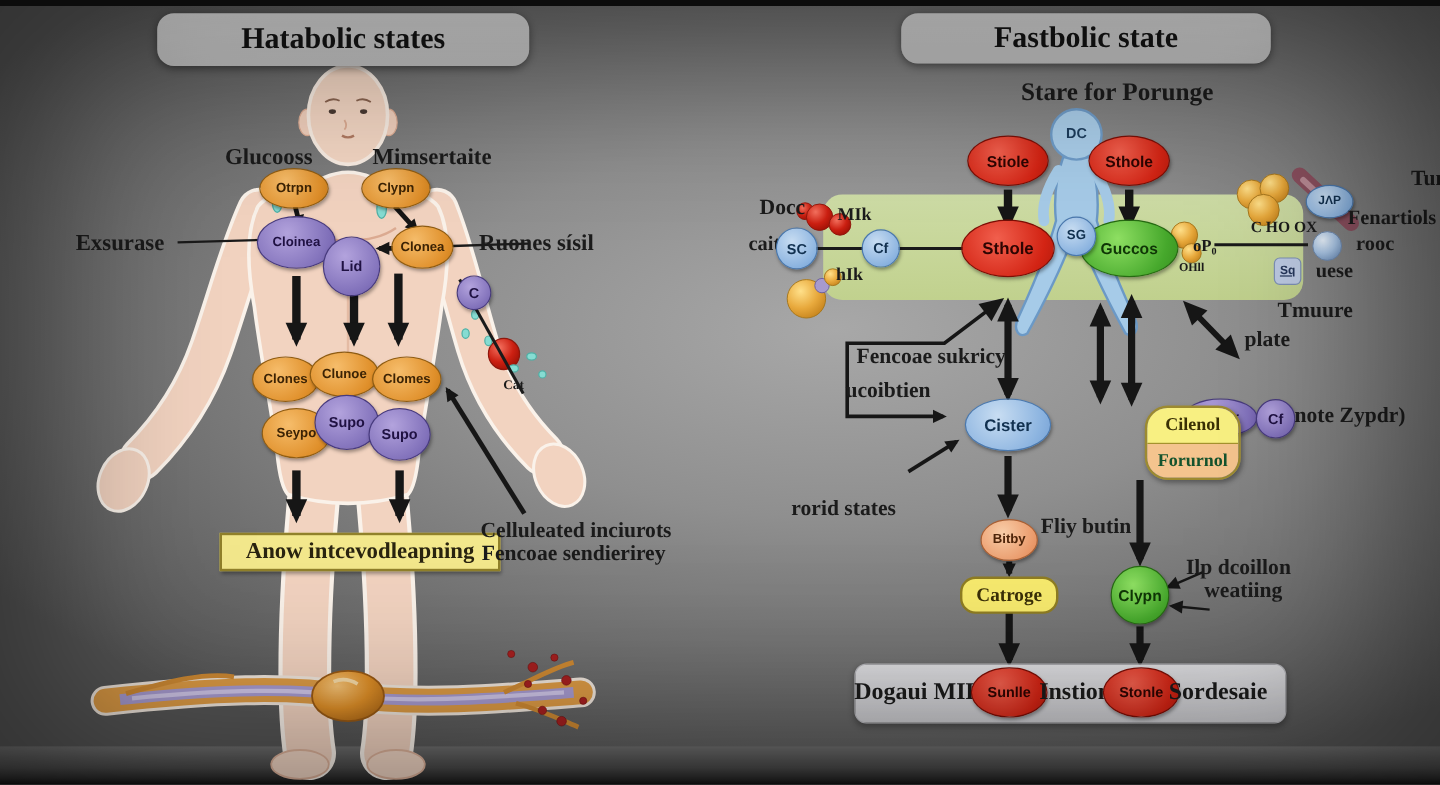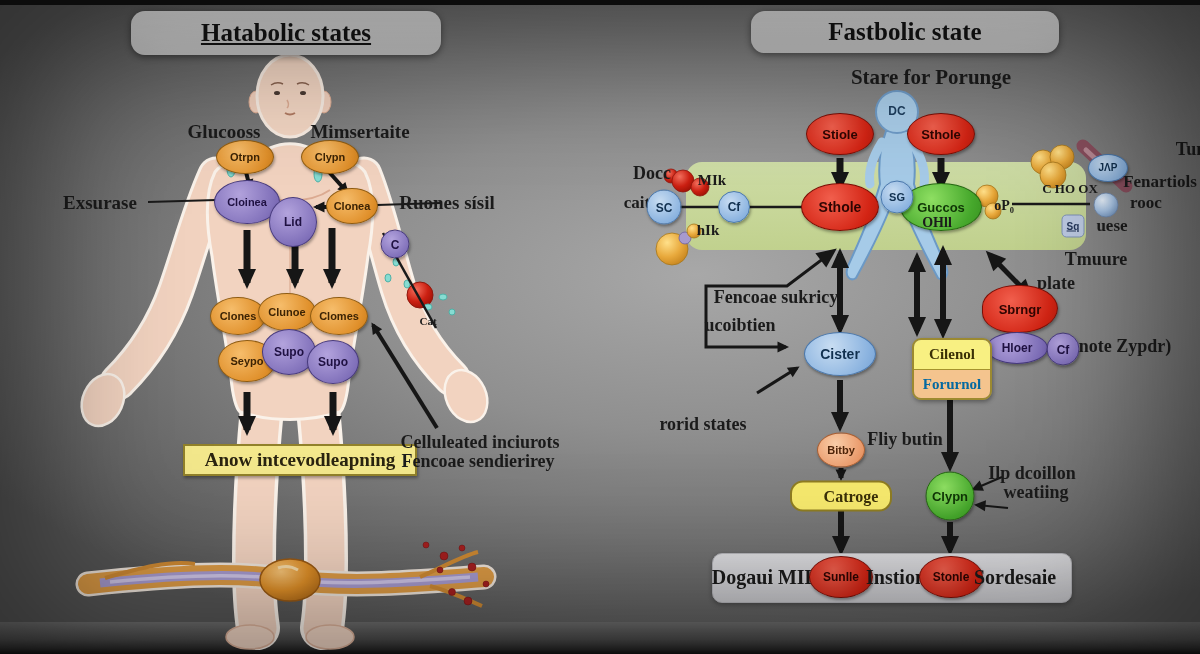--- a/index.html
+++ b/index.html
@@ -23,22 +23,22 @@
   .orange{background:radial-gradient(circle at 38% 32%,#f6bd6b,#e0902b 70%,#c87a18);border:1px solid #8f5c12;color:#3c2304;}
   .purple{background:radial-gradient(circle at 38% 32%,#b3a3dd,#8272bb 70%,#6c5aa8);border:1px solid #473a7d;color:#1f1142;}
   .red{background:radial-gradient(circle at 38% 32%,#f2604e,#d32414 70%,#b31a0c);border:1px solid #7c0e05;color:#2e0502;}
   .green{background:radial-gradient(circle at 38% 32%,#8fe063,#46a82c 70%,#37911f);border:1px solid #266a12;color:#0f3506;}
   .blue{background:radial-gradient(circle at 38% 32%,#c8ddf2,#8cb4e0 70%,#74a0d4);border:1px solid #4a78ad;color:#11304f;}
   .salmon{background:radial-gradient(circle at 38% 32%,#f8cda8,#eb9c6d 70%,#dd8756);border:1px solid #a95f33;color:#4d2409;}
   .band{position:absolute;left:686px;top:162px;width:400px;height:88px;border-radius:16px;
     background:linear-gradient(180deg,#d1e0a7,#c2d38d);opacity:.96;z-index:2;}
   .banner{background:#f3e88c;border:2px solid #91812a;box-shadow:1px 2px 3px rgba(0,0,0,.35);}
   .art{position:absolute;left:0;top:0;z-index:3;}
-  .stackbox{position:absolute;border:2px solid #9c8a30;border-radius:9px;overflow:hidden;z-index:5;
-    box-shadow:1px 2px 4px rgba(0,0,0,.35);}
+  .stackbox{position:absolute;border:2px solid #9c8a30;border-radius:19px;overflow:hidden;z-index:5;
+    box-shadow:1px 2px 4px rgba(0,0,0,.35);margin-left:42px;}
   .stackbox .half{display:flex;align-items:center;justify-content:center;font-weight:700;font-size:15px;}
   .bar{position:absolute;background:linear-gradient(180deg,#dddde0,#c8c8cc);border:1px solid #b5b5ba;
     border-radius:10px;box-shadow:0 2px 5px rgba(0,0,0,.3);z-index:4;}
 </style>
 </head>
 <body>
 
 <div class="stage">
   <div class="topstrip"></div>
   <div class="floor"></div>
@@ -190,21 +190,21 @@
       <line x1="840" y1="380" x2="840" y2="426" stroke-width="6" marker-end="url(#mb)"></line>
       <line x1="841" y1="468" x2="841" y2="478" stroke-width="5" marker-end="url(#ms)"></line>
       <line x1="841" y1="510" x2="841" y2="550" stroke-width="6" marker-end="url(#mb)"></line>
       <line x1="950" y1="400" x2="950" y2="466" stroke-width="6" marker-end="url(#mb)"></line>
       <line x1="950" y1="522" x2="950" y2="550" stroke-width="6" marker-end="url(#mb)"></line>
       <line x1="1002" y1="477" x2="974" y2="489" stroke-width="2" marker-end="url(#ms)"></line>
       <line x1="1008" y1="508" x2="977" y2="505" stroke-width="2" marker-end="url(#ms)"></line>
     </g>
   </svg>
 
-  <div class="titlebar abs" style="left:131px;top:11px;width:310px;height:44px;text-decoration:underline;">
+  <div class="titlebar abs" style="left:131px;top:11px;width:310px;height:44px;">
       <span>Hatabolic states</span>
     </div>
 
   <div class="ctr t" style="left:224px;top:132px;font-size:19px;">Glucooss</div>
   <div class="ctr t" style="left:360px;top:132px;font-size:19px;">Mimsertaite</div>
   <div class="ctr t" style="left:100px;top:203px;font-size:19px;">Exsurase</div>
   <div class="ctr t" style="left:447px;top:203px;font-size:19px;">Ruones sísil</div>
 
   <div class="ctr oval orange" style="left:245px;top:157px;width:56px;height:32px;font-size:11px;">Otrpn</div>
   <div class="ctr oval orange" style="left:330px;top:157px;width:56px;height:32px;font-size:11px;">Clypn</div>
@@ -240,50 +240,49 @@
   <div class="ctr t" style="left:652px;top:173px;font-size:18px;">Docc</div>
   <div class="ctr t" style="left:637px;top:203px;font-size:17px;font-weight:600;">cait</div>
   <div class="ctr t" style="left:712px;top:180px;font-size:15px;">MIk</div>
   <div class="ctr t" style="left:708px;top:230px;font-size:15px;">hIk</div>
   <div class="ctr oval blue" style="left:664px;top:207px;width:33px;height:33px;font-size:12px;">SC</div>
   <div class="ctr oval blue" style="left:734px;top:207px;width:30px;height:30px;font-size:12px;">Cf</div>
   <div class="ctr oval red" style="left:840px;top:207px;width:76px;height:46px;font-size:14px;">Sthole</div>
   <div class="ctr oval green" style="left:941px;top:207px;width:80px;height:46px;font-size:13px;">Guccos</div>
 
   <div class="ctr t" style="left:1004px;top:206px;font-size:14px;">oP₀</div>
-  <div class="ctr t" style="left:937px;top:223px;font-size:14px;">OHll</div>
+  <div class="ctr t" style="left:993px;top:223px;font-size:10px;">OHll</div>
   <div class="ctr t" style="left:1070px;top:189px;font-size:13px;">C HO OX</div>
   <div class="ctr t" style="left:1206px;top:149px;font-size:18px;">Tuninse</div>
   <div class="ctr oval blue" style="left:1108px;top:168px;width:38px;height:26px;font-size:10px;">JΛP</div>
   <div class="ctr t" style="left:1160px;top:182px;font-size:17px;">Fenartiols</div>
   <div class="ctr t" style="left:1146px;top:203px;font-size:17px;">rooc</div>
   <div class="ctr box" style="left:1073px;top:226px;width:21px;height:21px;border-radius:5px;background:#bcc9e2;border:1px solid #7d90b5;font-size:10px;color:#25365a;font-family:'Liberation Sans',sans-serif;text-decoration:underline;">Sq</div>
   <div class="ctr t" style="left:1112px;top:226px;font-size:17px;">uese</div>
 
   <div class="ctr t" style="left:1055px;top:259px;font-size:18px;margin-left:41px;">Tmuure</div>
   <div class="ctr t" style="left:1056px;top:283px;font-size:18px;">plate</div>
-  <div class="ctr oval red" style="left:1020px;top:309px;width:74px;height:46px;font-size:13px;border-radius:48% 52% 55% 45%;">Sbrngr</div>
   <div class="ctr oval purple" style="left:1017px;top:348px;width:60px;height:30px;font-size:12px;">Hloer</div>
   <div class="ctr oval purple" style="left:1063px;top:349px;width:31px;height:31px;font-size:12px;">Cf</div>
   <div class="ctr t" style="left:1125px;top:346px;font-size:18px;">note Zypdr)</div>
 
   <div class="ctr t" style="left:776px;top:297px;font-size:18px;">Fencoae sukricy</div>
   <div class="ctr t" style="left:740px;top:325px;font-size:18px;">ucoibtien</div>
   <div class="ctr oval blue" style="left:840px;top:354px;width:70px;height:42px;font-size:14px;">Cister</div>
 
   <div class="stackbox" style="left:912px;top:338px;width:76px;height:58px;">
     <div class="half" style="height:29px;background:#f8f082;color:#3a3005;border-bottom:1.5px solid #a5922e;">Cilenol</div>
-    <div class="half" style="height:29px;background:#f4c48e;color:#0369a1;">Forurnol</div>
+    <div class="half" style="height:29px;background:#f4c48e;color:#14532d;">Forurnol</div>
   </div>
 
   <div class="ctr t" style="left:703px;top:424px;font-size:18px;">rorid states</div>
 
   <div class="ctr oval salmon" style="left:841px;top:450px;width:46px;height:33px;font-size:11px;">Bitby</div>
   <div class="ctr t" style="left:905px;top:439px;font-size:18px;">Fliy butin</div>
-  <div class="ctr box" style="left:841px;top:496px;width:78px;height:27px;background:#f7ea6e;border:2px solid #8f7d22;border-radius:13px;font-size:16px;color:#3a2f08;font-weight:700;padding-left:20px;">Catroge</div>
+  <div class="ctr box" style="left:841px;top:496px;width:78px;height:27px;background:#f7ea6e;border:2px solid #8f7d22;border-radius:13px;font-size:16px;color:#3a2f08;font-weight:700;">Catroge</div>
   <div class="ctr oval green" style="left:950px;top:496px;width:47px;height:47px;font-size:13px;">Clypn</div>
   <div class="ctr t" style="left:1032px;top:473px;font-size:18px;">Ilp dcoillon</div>
   <div class="ctr t" style="left:1036px;top:492px;font-size:18px;">weatiing</div>
 
   <div class="bar" style="left:712px;top:553px;width:358px;height:48px;"></div>
   <div class="ctr t" style="left:766px;top:577px;font-size:20px;font-weight:600;">Dogaui MIK</div>
   <div class="ctr oval red" style="left:841px;top:577px;width:62px;height:40px;font-size:12px;">Sunlle</div>
   <div class="ctr t" style="left:896px;top:577px;font-size:20px;font-weight:600;">Instion</div>
   <div class="ctr oval red" style="left:951px;top:577px;width:62px;height:40px;font-size:12px;">Stonle</div>
   <div class="ctr t" style="left:1015px;top:577px;font-size:20px;font-weight:600;">Sordesaie</div>

